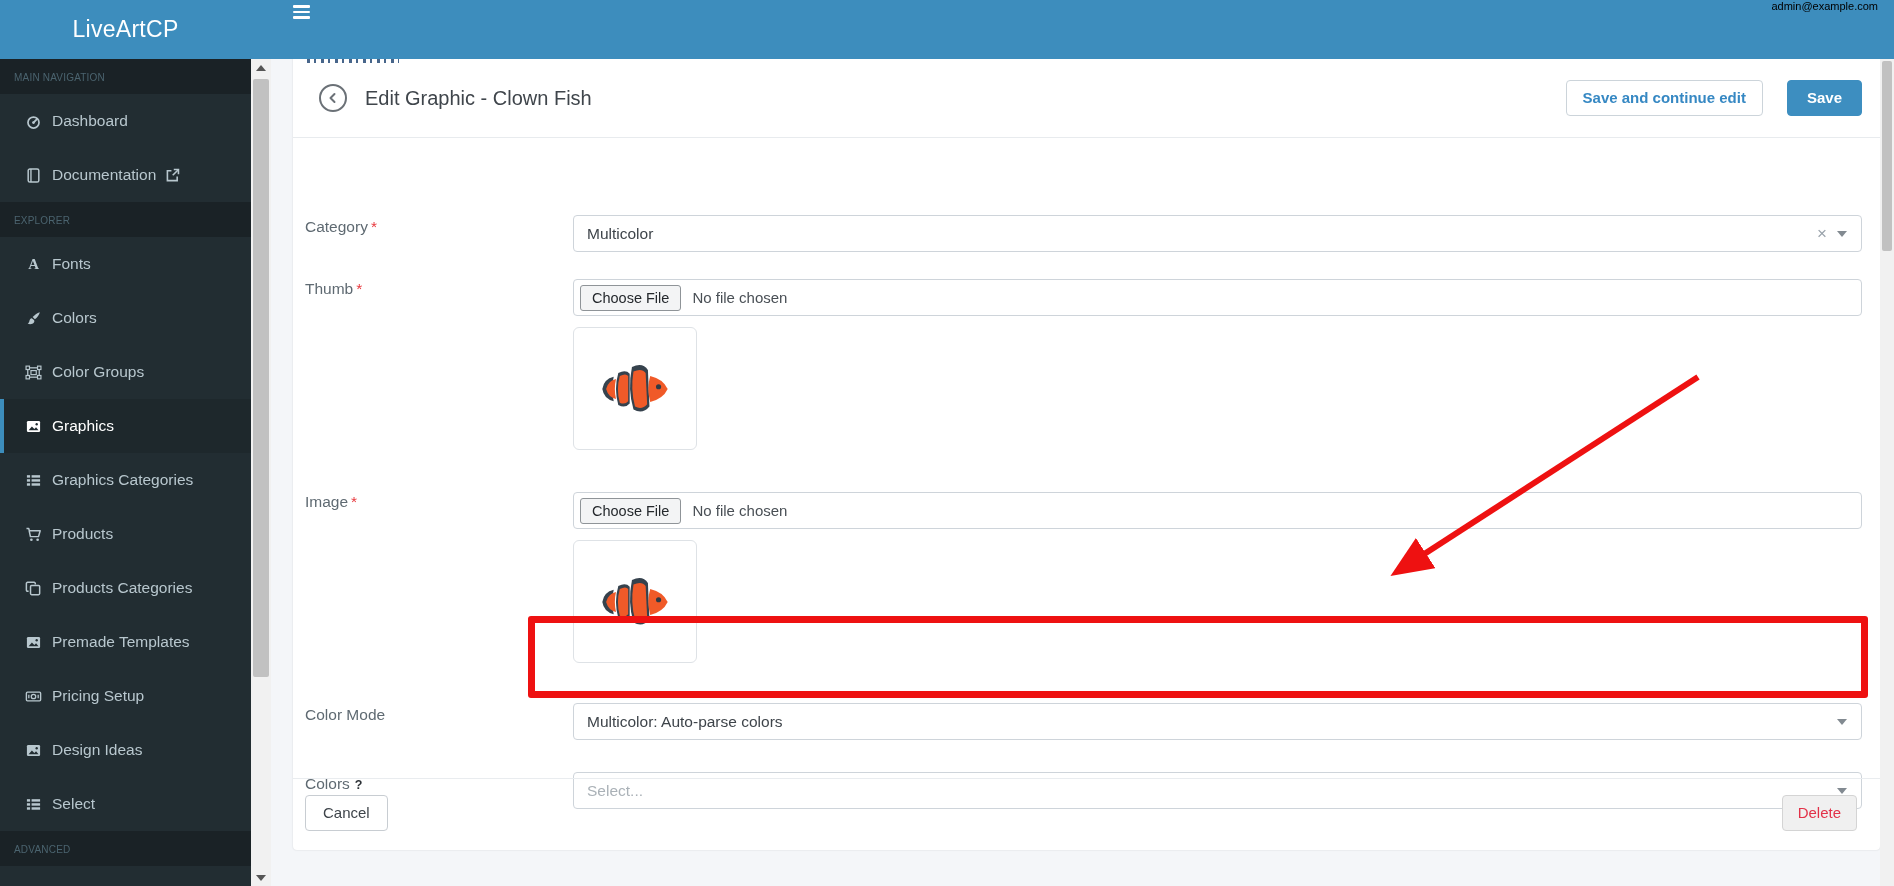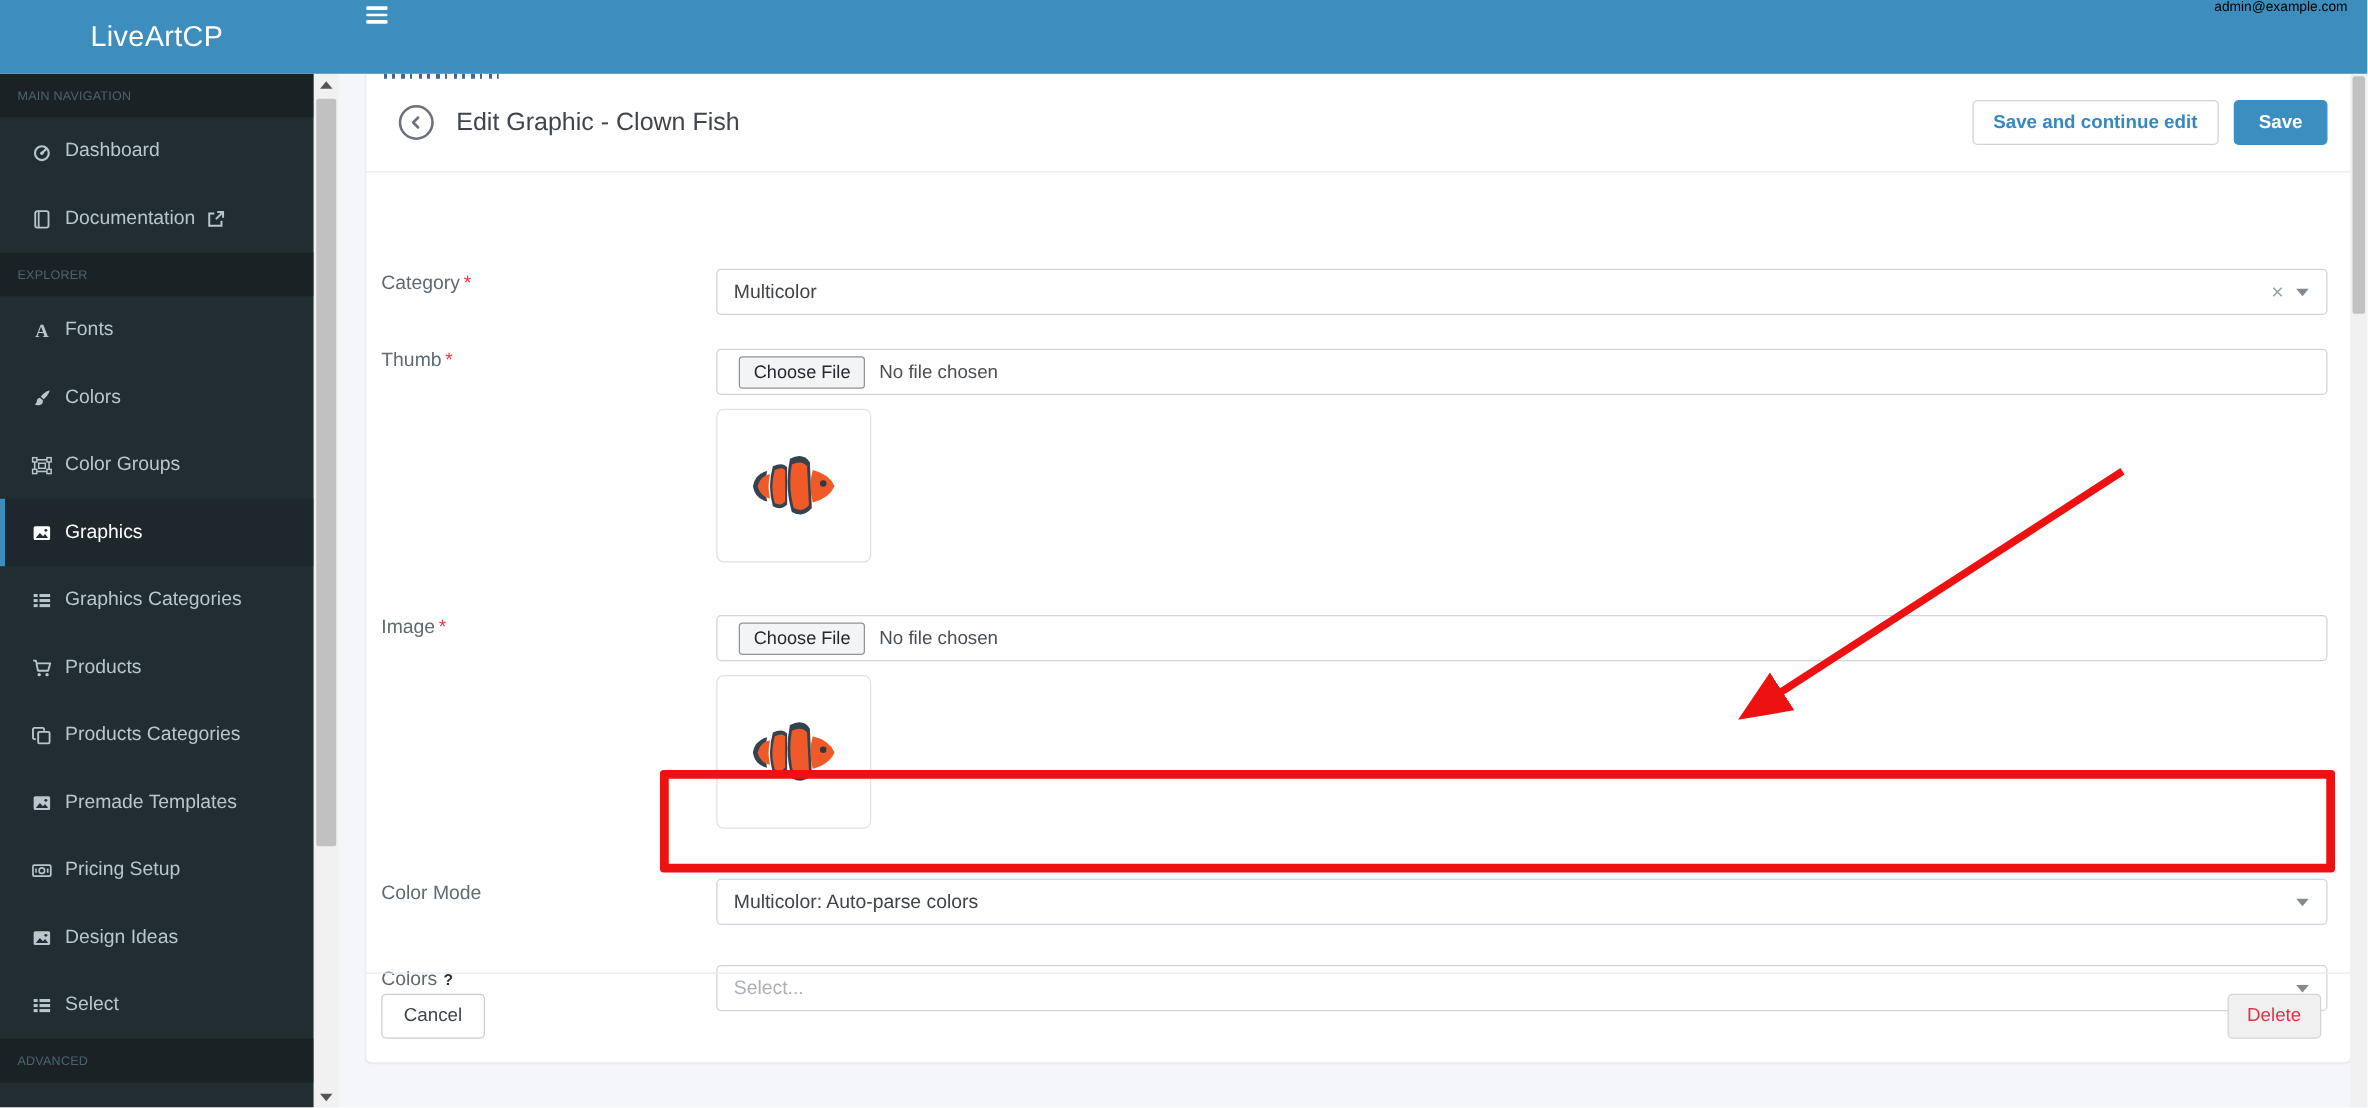--- a/index.html
+++ b/index.html
@@ -32,37 +32,37 @@
   .scroll-arrow{position:absolute;left:0;right:0;height:17px;display:flex;align-items:center;justify-content:center;}
   .tri-up{width:0;height:0;border-left:5px solid transparent;border-right:5px solid transparent;border-bottom:6px solid #555;}
   .tri-down{width:0;height:0;border-left:5px solid transparent;border-right:5px solid transparent;border-top:6px solid #555;}
   
   .card{position:absolute;left:293px;top:59px;width:1587px;height:791px;background:#fff;border-radius:0 0 4px 4px;box-shadow:0 0 2px rgba(0,0,0,.14);z-index:5;}
   .clip-fragment{position:absolute;left:14px;top:0;width:92px;height:4px;opacity:.9;
     background:repeating-linear-gradient(90deg,#33557e 0 3px,transparent 3px 7px,#33557e 7px 9px,transparent 9px 14px);}
   .card-header{position:absolute;left:0;right:0;top:0;height:79px;border-bottom:1px solid #e8ebee;display:flex;align-items:center;padding:0 18px 0 26px;box-sizing:border-box;}
   .back-btn{width:28px;height:28px;border:2px solid #6b7177;border-radius:50%;display:flex;align-items:center;justify-content:center;cursor:pointer;flex:none;box-sizing:border-box;}
   .page-title{margin-left:18px;font-size:20px;color:#3f454b;}
-  .header-actions{margin-left:auto;display:flex;gap:12px;align-items:center;}
+  .header-actions{margin-left:auto;display:flex;gap:24px;align-items:center;}
   .btn{font-family:inherit;font-size:15px;border-radius:4px;cursor:pointer;padding:8px 16px;line-height:1.2;}
   .btn-save-continue{background:#fff;border:1px solid #ccd4da;color:#3688c3;font-weight:bold;}
   .btn-save{background:#3d8ec0;border:1px solid #3d8ec0;color:#fff;font-weight:bold;padding:8px 19px;}
   
   .form-area{position:absolute;left:0;top:65px;right:0;bottom:0;}
   .frow{position:absolute;left:0;right:0;}
   .flabel{position:absolute;left:12px;font-size:15.5px;color:#5f6a72;}
   .req{color:#e8383d;margin-left:3px;}
   .help-q{color:#2b3035;font-weight:bold;font-size:12.5px;margin-left:5px;}
   .control{position:absolute;left:280px;width:1289px;height:37px;border:1px solid #ced4da;border-radius:4px;background:#fff;box-sizing:border-box;display:flex;align-items:center;cursor:pointer;}
   .control .val{margin-left:13px;font-size:15.5px;color:#3e444a;}
   .control .val.placeholder{color:#aab1b7;}
   .control .spacer{flex:1;}
   .clear-x{color:#9aa3ab;font-size:17px;padding:0 6px;cursor:pointer;}
   .caret{width:0;height:0;border-left:5.5px solid transparent;border-right:5.5px solid transparent;border-top:6px solid #828a91;margin-right:14px;margin-left:4px;}
-  .file-btn{margin-left:17px;background:#f3f4f5;border:1px solid #8f9498;border-radius:3px;padding:4px 11px;font-size:14.5px;color:#24282c;font-family:inherit;cursor:pointer;}
+  .file-btn{margin-left:6px;background:#f3f4f5;border:1px solid #8f9498;border-radius:3px;padding:4px 11px;font-size:14.5px;color:#24282c;font-family:inherit;cursor:pointer;}
   .file-status{margin-left:11px;font-size:15px;color:#494f55;}
   .preview{position:absolute;left:280px;width:122px;height:121px;border:1px solid #dee2e6;border-radius:6px;background:#fff;display:flex;align-items:center;justify-content:center;}
   .footer-divider{position:absolute;left:0;right:0;height:1px;background:#e9ecef;}
   .btn-cancel{position:absolute;left:12px;background:#fff;border:1px solid #c8cdd2;color:#3e444a;padding:8px 17px;}
   .btn-delete{position:absolute;right:23px;background:#f0f0f0;border:1px solid #d4d4d4;color:#e23148;padding:8px 15px;}
   
   .annot-rect{position:absolute;left:528px;top:616px;width:1340px;height:82px;border:7px solid #ee1111;border-radius:3px;z-index:40;pointer-events:none;box-sizing:border-box;}
   .annot-svg{position:absolute;left:0;top:0;z-index:40;pointer-events:none;}
 </style>
 </head>

